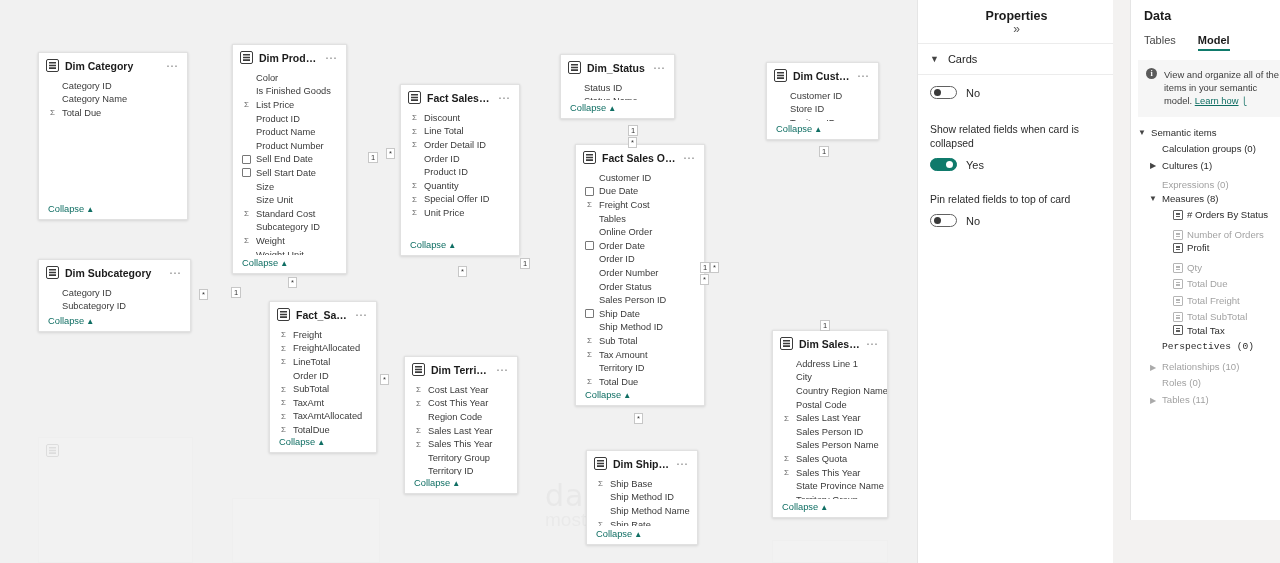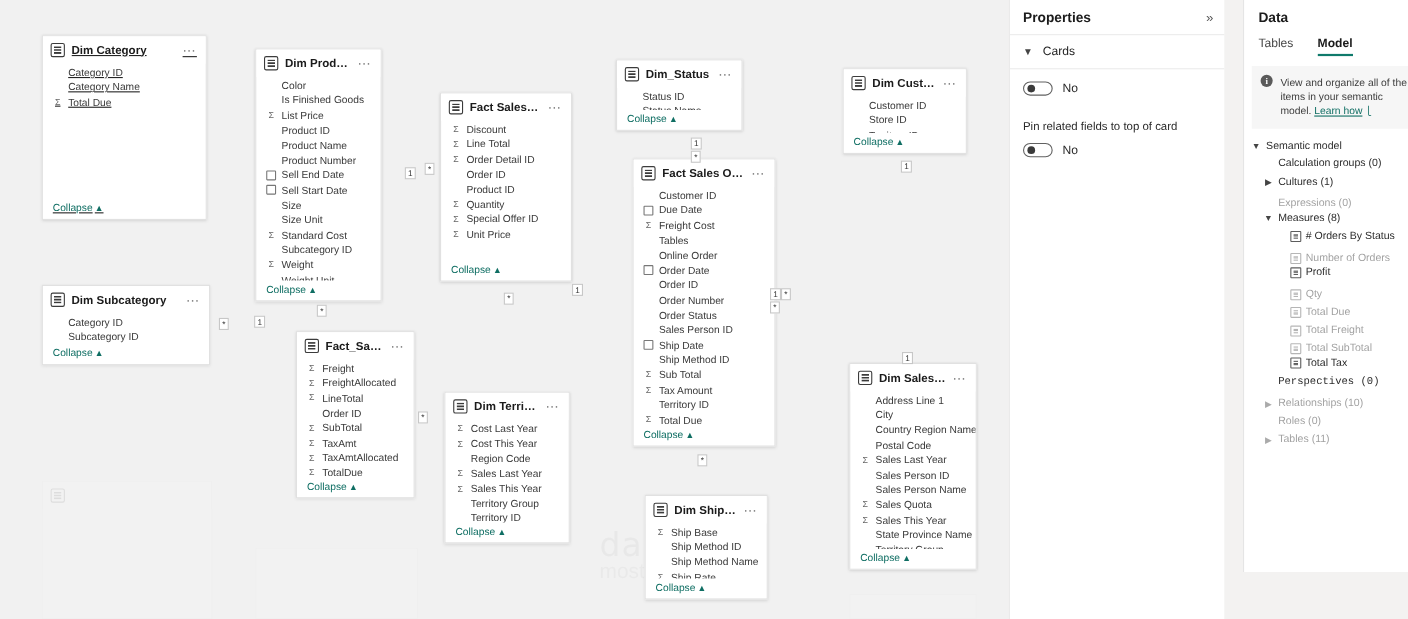--- a/index.html
+++ b/index.html
@@ -102,20 +102,21 @@
   #props {
     flex: 0 0 196px; width: 196px; height: 563px;
     background: #fff; border-left: 1px solid #e5e5e5;
     display: flex; flex-direction: column;
     position: relative; z-index: 10;
   }
   .props-hdr {
     display: flex; align-items: center; justify-content: space-between;
     padding: 9px 10px 8px 12px;
     border-bottom: 1px solid #ececec;
+    flex-direction: column;
   }
   .props-title { font-size: 12.5px; font-weight: bold; color: #1b1b1b; }
   .chev-dbl { font-size: 12px; color: #555; cursor: pointer; line-height: 12px; }
   .cards-row {
     display: flex; align-items: center; gap: 9px;
     padding: 9px 12px; border-bottom: 1px solid #ececec;
     font-size: 11px; color: #242424;
   }
   .chev-d { font-size: 9px; color: #444; }
   .prop-group { padding: 11px 12px 2px 12px; }
@@ -230,21 +231,21 @@
 
     <div class="tbl ghost2" style="left:38px;top:437px;width:155px;height:126px;">
       <div class="tbl-hdr">
           <span class="tbl-ico"></span>
         </div>
     </div>
     <div class="tbl ghost2" style="left:232px;top:498px;width:148px;height:65px;"></div>
     <div class="tbl ghost2" style="left:772px;top:540px;width:116px;height:23px;"></div>
 
     <div id="tables-host">
-        <div class="tbl" style="left: 38px; top: 32px; width: 150px; height: 168px; text-decoration: underline;">
+        <div class="tbl" style="left: 38px; top: 52px; width: 150px; height: 168px;">
           <div class="tbl-hdr">
             <span class="tbl-ico"></span>
             <span class="tbl-name">Dim Category</span>
             <span class="tbl-dots">⋯</span>
           </div>
           <div class="tbl-body">
             <div class="fld">
               <span class="fld-ico blank"></span>
               <span>Category ID</span>
             </div>
@@ -692,20 +693,29 @@
 
     <div class="prop-group">
       <div class="toggle-row">
         <div class="toggle">
             <span class="knob"></span>
           </div>
         <span class="toggle-val">No</span>
       </div>
     </div>
 
+    <div class="prop-group" style="padding-top:18px;">
+      <div class="prop-label">Show related fields when card is collapsed</div>
+      <div class="toggle-row">
+        <div class="toggle on">
+            <span class="knob"></span>
+          </div>
+        <span class="toggle-val">Yes</span>
+      </div>
+    </div>
 
     <div class="prop-group" style="padding-top:16px;">
       <div class="prop-label">Pin related fields to top of card</div>
       <div class="toggle-row">
         <div class="toggle">
             <span class="knob"></span>
           </div>
         <span class="toggle-val">No</span>
       </div>
     </div>
@@ -723,21 +733,21 @@
       <span class="info-txt"><span>View and organize all of the items in your semantic model.</span>
         <span class="info-link">Learn how</span>
         <span class="ext-ico">⎩</span>
       </span>
     </div>
 
 
     <div class="tree" id="tree-host">
         <div class="tnode " style="padding-left: 6px;">
           <span class="tchev">▼</span>
-          <span>Semantic model</span>
+          <span>Semantic items</span>
         </div>
         <div class="tnode " style="padding-left: 17px;">
           <span class="tchev blank"></span>
           <span>Calculation groups (0)</span>
         </div>
         <div class="tnode " style="padding-left: 17px;">
           <span class="tchev">▶</span>
           <span>Cultures (1)</span>
         </div>
         <div class="tnode faint" style="padding-left: 17px;">

